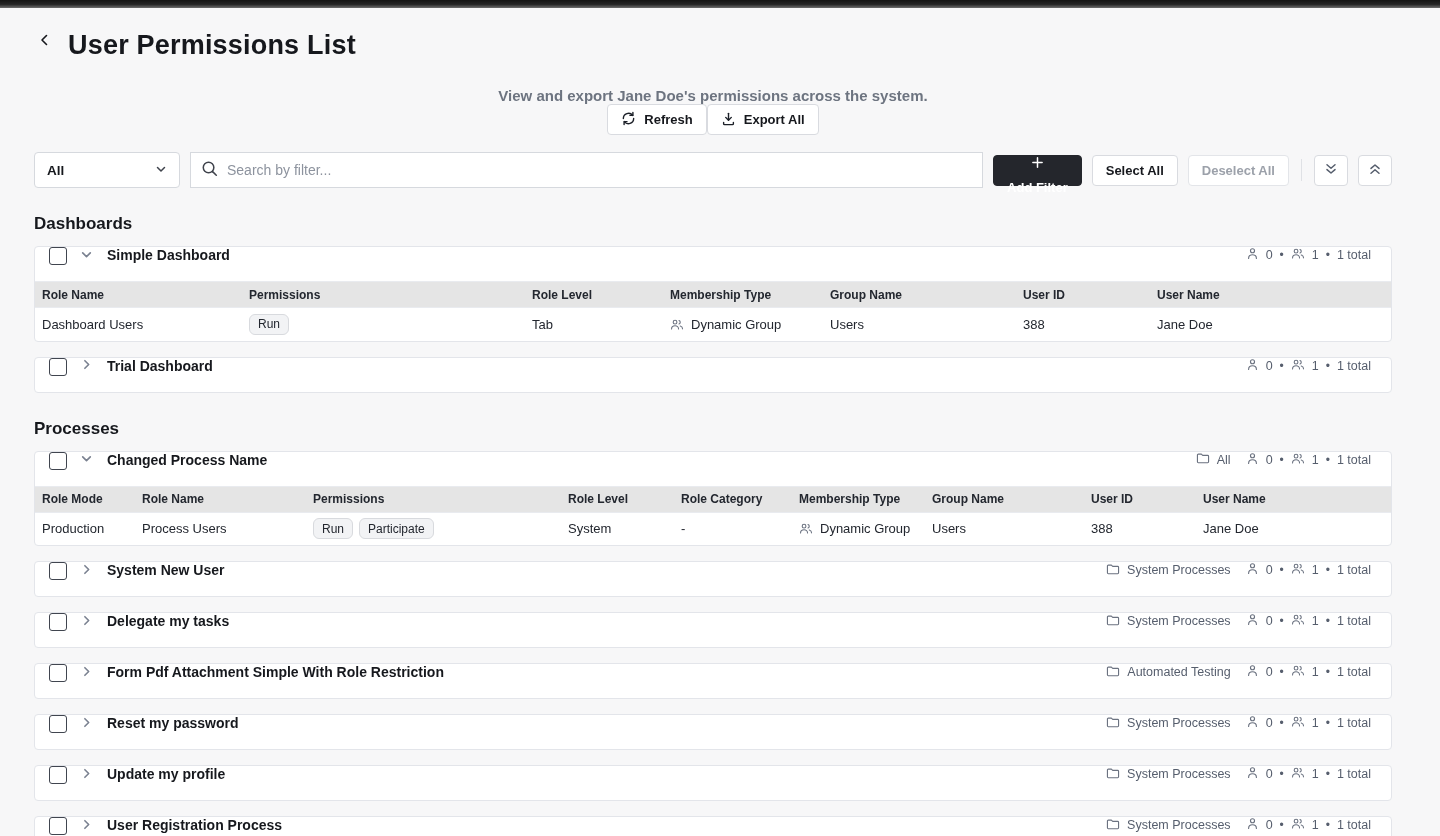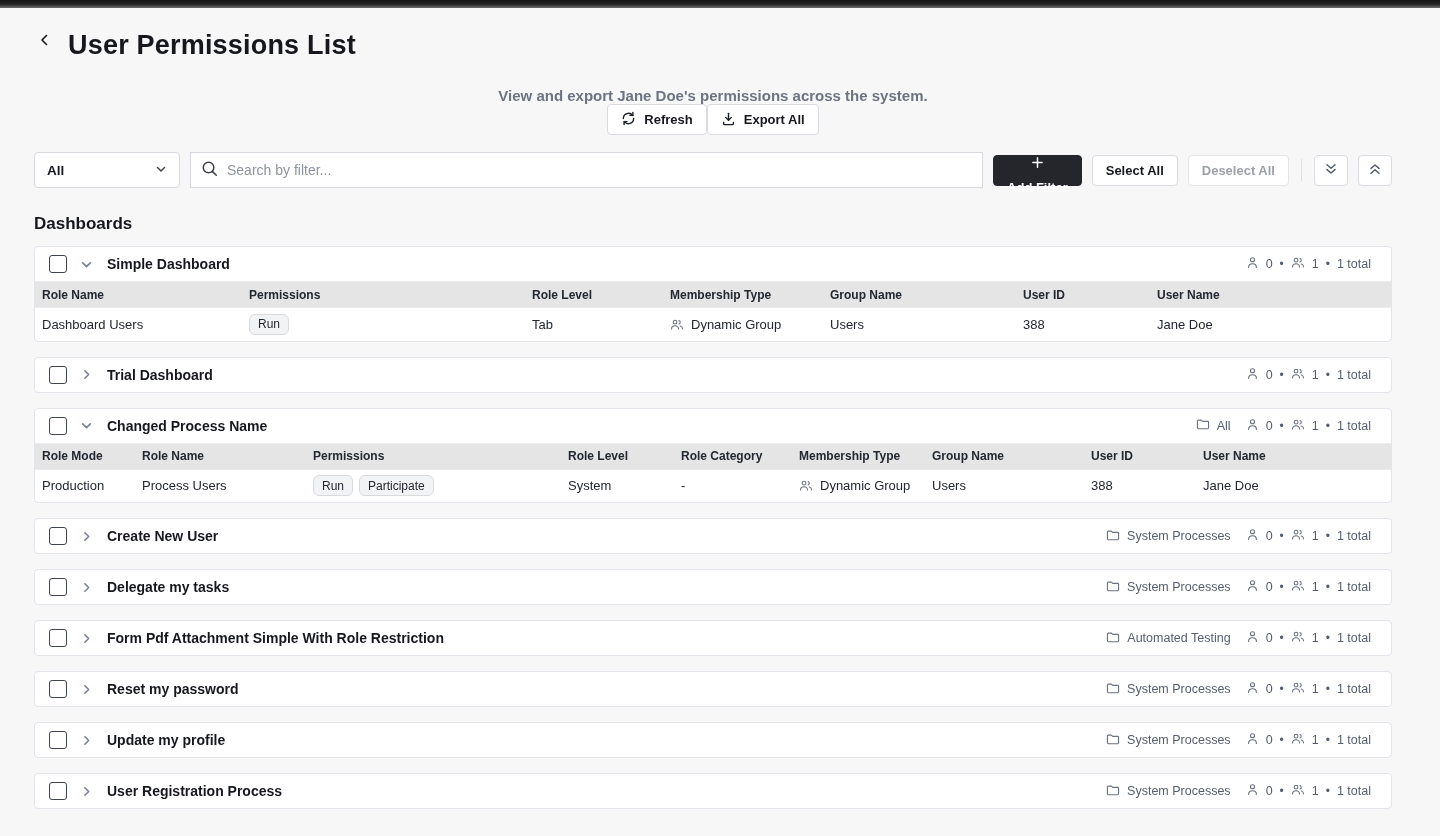--- a/index.html
+++ b/index.html
@@ -45,21 +45,21 @@
   }
   .search-box input::placeholder { color: #8d939e; }
   .vdiv { width: 1px; height: 22px; background: #dfe1e5; margin: 0 2px; }
 
   .section-title { font-size: 17px; font-weight: 700; color: #16181d; margin: 26px 0 12px 0; }
 
   .group-card {
     background: #fff; border: 1px solid #e3e5ea; border-radius: 4px; margin-bottom: 15px; overflow: hidden;
   }
   .group-head {
-    height: 34px; display: flex; align-items: center; padding: 0 14px; cursor: pointer;
+    height: 34px; display: flex; align-items: flex-start; padding: 0 14px; cursor: pointer;
   }
   .cb {
     appearance: none; -webkit-appearance: none; width: 18px; height: 18px; flex: 0 0 18px;
     border: 1.6px solid #40454f; border-radius: 3px; background: #fff; cursor: pointer; margin: 0;
   }
   .chev { margin-left: 12px; width: 14px; height: 14px; display: flex; align-items: center; justify-content: center; flex: 0 0 14px; }
   .chev svg { transition: none; }
   .chev.right svg { transform: rotate(-90deg); }
   .group-name { margin-left: 14px; font-size: 14px; font-weight: 700; color: #16181d; }
   .group-meta { margin-left: auto; display: flex; align-items: center; gap: 7px; font-size: 12.5px; color: #565e6d; padding-right: 6px; }
@@ -283,20 +283,21 @@
         </span>
         <span class="stat-groups">1</span>
         <span class="dot">•</span>
         <span class="stat-total">1 total</span>
       </span>
     </div>
   </div>
 </div>
 
   <div>
+    <div class="section-title">Processes</div>
 
   <div class="group-card">
     <div class="group-head">
       <input type="checkbox" class="cb" style="">
       <span class="chev">
         <svg width="13" height="13" viewBox="0 0 12 12" fill="none" stroke="#7a8190" stroke-width="1.5" stroke-linecap="round" stroke-linejoin="round">
               <path d="M2.5 4.5L6 8l3.5-3.5"></path>
             </svg>
       </span>
       <span class="group-name">Changed Process Name</span>
@@ -384,21 +385,21 @@
       </div>
 
   <div class="group-card">
     <div class="group-head">
       <input type="checkbox" class="cb" style="">
       <span class="chev right">
         <svg width="13" height="13" viewBox="0 0 12 12" fill="none" stroke="#7a8190" stroke-width="1.5" stroke-linecap="round" stroke-linejoin="round">
               <path d="M2.5 4.5L6 8l3.5-3.5"></path>
             </svg>
       </span>
-      <span class="group-name">Create New User</span>
+      <span class="group-name">System New User</span>
       <span class="group-meta">
         <span class="cat">
           <span>
             <svg width="14" height="12" viewBox="0 0 16 14" fill="none" stroke="#6b7280" stroke-width="1.3" stroke-linecap="round" stroke-linejoin="round">
                   <path d="M1.5 11.5v-8a1 1 0 0 1 1-1h3.6L7.6 4h5.9a1 1 0 0 1 1 1v6.5a1 1 0 0 1-1 1h-11a1 1 0 0 1-1-1z"></path>
                 </svg>
           </span>
           <span class="cat-label">System Processes</span>
         </span>
         <span>

